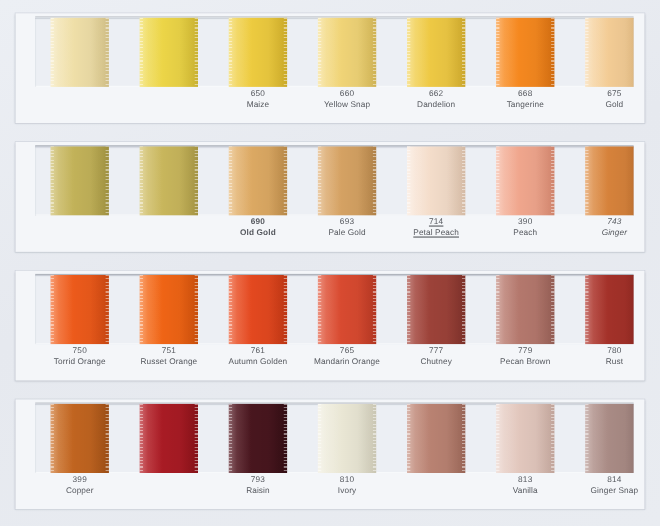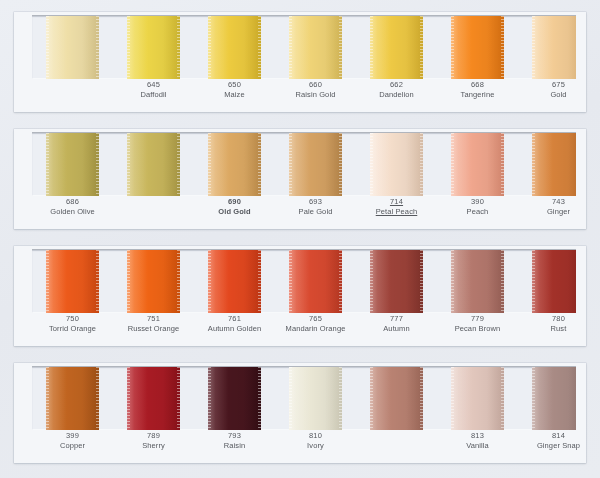--- a/index.html
+++ b/index.html
@@ -163,31 +163,27 @@
           <div class="ribbon-edge left"></div>
           <div class="ribbon-edge right"></div>
         </div>
         <div class="ribbon-strip" style="left: 500px; width: 53px;">
           <div class="ribbon-body" style="background: linear-gradient(to right, rgb(248, 220, 178) 0%, rgb(243, 204, 149) 40%, rgb(243, 204, 149) 68%, rgb(230, 186, 124) 100%);"></div>
           <div class="ribbon-sheen"></div>
           <div class="ribbon-edge left"></div>
         </div>
       </div>
       <div class="labels">
-        <div class="label" style="left: 81px; width: 81px;">
-          <span class="code">645</span>
-          <span class="name">Daffodil</span>
-        </div>
         <div class="label" style="left: 162px; width: 81px;">
           <span class="code">650</span>
           <span class="name">Maize</span>
         </div>
         <div class="label" style="left: 243px; width: 81px;">
           <span class="code">660</span>
-          <span class="name">Raisin Gold</span>
+          <span class="name">Yellow Snap</span>
         </div>
         <div class="label" style="left: 324px; width: 81px;">
           <span class="code">662</span>
           <span class="name">Dandelion</span>
         </div>
         <div class="label" style="left: 405px; width: 81px;">
           <span class="code">668</span>
           <span class="name">Tangerine</span>
         </div>
         <div class="label" style="left: 486px; width: 81px;">
@@ -235,45 +231,41 @@
           <div class="ribbon-edge left"></div>
           <div class="ribbon-edge right"></div>
         </div>
         <div class="ribbon-strip" style="left: 500px; width: 53px;">
           <div class="ribbon-body" style="background: linear-gradient(to right, rgb(226, 154, 89) 0%, rgb(214, 130, 59) 40%, rgb(214, 130, 59) 68%, rgb(192, 111, 44) 100%);"></div>
           <div class="ribbon-sheen"></div>
           <div class="ribbon-edge left"></div>
         </div>
       </div>
       <div class="labels">
-        <div class="label" style="left: 0px; width: 81px;">
-          <span class="code">686</span>
-          <span class="name">Golden Olive</span>
-        </div>
         <div class="label" style="left: 81px; width: 81px; margin-top: 48px;">
           <span class="code">687</span>
           <span class="name">Dijon</span>
         </div>
         <div class="label" style="left: 162px; width: 81px; font-weight: bold;">
           <span class="code">690</span>
           <span class="name">Old Gold</span>
         </div>
         <div class="label" style="left: 243px; width: 81px;">
           <span class="code">693</span>
           <span class="name">Pale Gold</span>
         </div>
         <div class="label" style="left: 324px; width: 81px; text-decoration: underline;">
           <span class="code">714</span>
           <span class="name">Petal Peach</span>
         </div>
         <div class="label" style="left: 405px; width: 81px;">
           <span class="code">390</span>
           <span class="name">Peach</span>
         </div>
-        <div class="label" style="left: 486px; width: 81px;">
+        <div class="label" style="left: 486px; width: 81px; font-style: italic;">
           <span class="code">743</span>
           <span class="name">Ginger</span>
         </div>
       </div>
     </div>
     <div class="swatch-row" style="top: 246px; height: 100px;">
       <div class="row-top-rule"></div>
       <div class="row-window">
         <div class="ribbon-strip" style="left: 14px; width: 53px;">
           <div class="ribbon-body" style="background: linear-gradient(to right, rgb(244, 115, 56) 0%, rgb(236, 90, 27) 40%, rgb(236, 90, 27) 68%, rgb(216, 76, 17) 100%);"></div>
@@ -329,21 +321,21 @@
         <div class="label" style="left: 162px; width: 81px;">
           <span class="code">761</span>
           <span class="name">Autumn Golden</span>
         </div>
         <div class="label" style="left: 243px; width: 81px;">
           <span class="code">765</span>
           <span class="name">Mandarin Orange</span>
         </div>
         <div class="label" style="left: 324px; width: 81px;">
           <span class="code">777</span>
-          <span class="name">Autumn</span>
+          <span class="name">Chutney</span>
         </div>
         <div class="label" style="left: 405px; width: 81px;">
           <span class="code">779</span>
           <span class="name">Pecan Brown</span>
         </div>
         <div class="label" style="left: 486px; width: 81px;">
           <span class="code">780</span>
           <span class="name">Rust</span>
         </div>
       </div>
@@ -391,24 +383,20 @@
           <div class="ribbon-body" style="background: linear-gradient(to right, rgb(187, 158, 152) 0%, rgb(169, 139, 133) 40%, rgb(169, 139, 133) 68%, rgb(149, 119, 114) 100%);"></div>
           <div class="ribbon-sheen"></div>
           <div class="ribbon-edge left"></div>
         </div>
       </div>
       <div class="labels">
         <div class="label" style="left: 0px; width: 81px;">
           <span class="code">399</span>
           <span class="name">Copper</span>
         </div>
-        <div class="label" style="left: 81px; width: 81px;">
-          <span class="code">789</span>
-          <span class="name">Sherry</span>
-        </div>
         <div class="label" style="left: 162px; width: 81px;">
           <span class="code">793</span>
           <span class="name">Raisin</span>
         </div>
         <div class="label" style="left: 243px; width: 81px;">
           <span class="code">810</span>
           <span class="name">Ivory</span>
         </div>
         <div class="label" style="left: 405px; width: 81px; text-align: center;">
           <span class="code">813</span>

